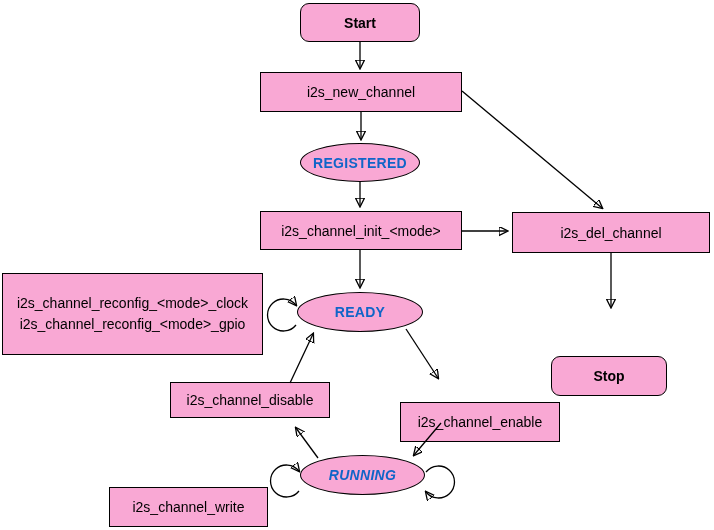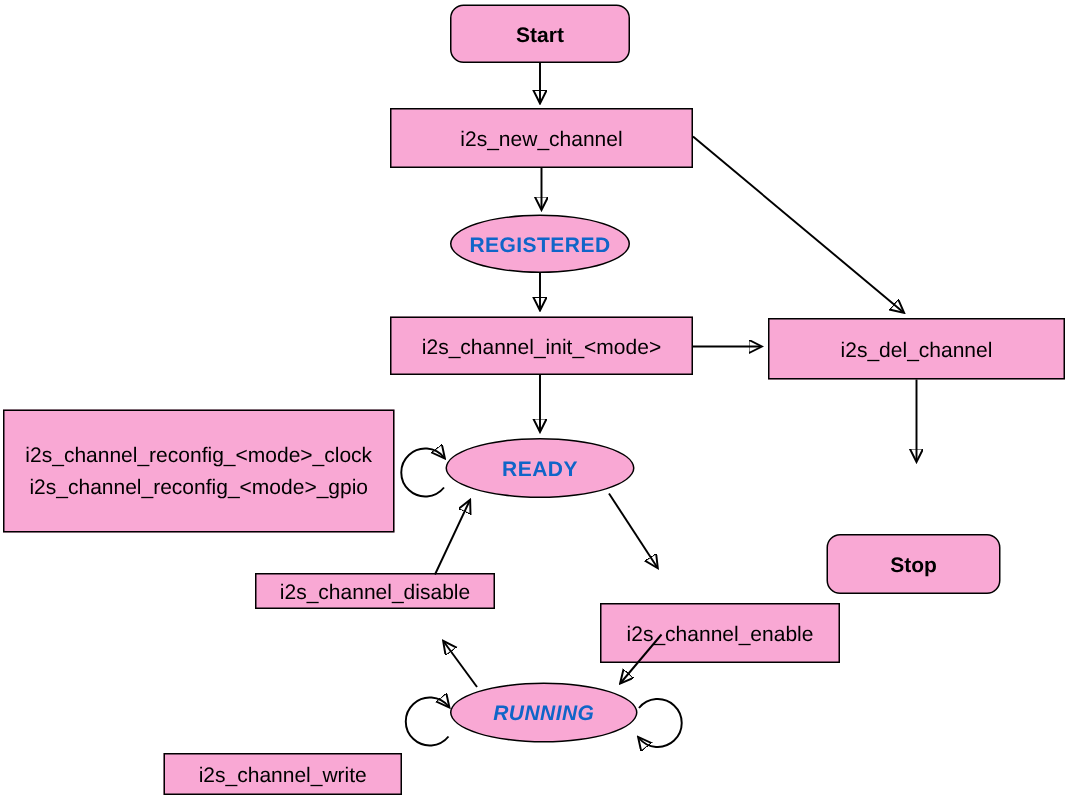--- a/index.html
+++ b/index.html
@@ -55,24 +55,24 @@
 
   
   #n-start    { left: 300px; top: 3px;   width: 120px; height: 39px; }
   #n-new      { left: 260px; top: 72px;  width: 202px; height: 40px; }
   #n-reg      { left: 300px; top: 143px; width: 120px; height: 39px; }
   #n-init     { left: 260px; top: 211px; width: 202px; height: 39px; }
   #n-del      { left: 512px; top: 212px; width: 198px; height: 41px; }
   #n-stop     { left: 551px; top: 312px; width: 116px; height: 40px; margin-top: 44px; }
   #n-reconfig { left: 2px;   top: 273px; width: 261px; height: 82px; }
   #n-ready    { left: 297px; top: 292px; width: 126px; height: 40px; }
-  #n-disable  { left: 170px; top: 382px; width: 160px; height: 24px; }
+  #n-disable  { left: 170px; top: 382px; width: 160px; height: 36px; }
   #n-enable   { left: 400px; top: 402px; width: 160px; height: 40px; }
   #n-running  { left: 300px; top: 455px; width: 125px; height: 40px; font-style: italic; }
-  #n-write    { left: 109px; top: 502px; width: 159px; height: 28px; }
+  #n-write    { left: 109px; top: 487px; width: 159px; height: 40px; }
   #n-read     { left: 456px; top: 487px; width: 161px; height: 40px; }
 </style>
 </head>
 <body>
 
 <div id="canvas">
 
   <div class="node rounded" id="n-start">
     <span>Start</span>
   </div>

